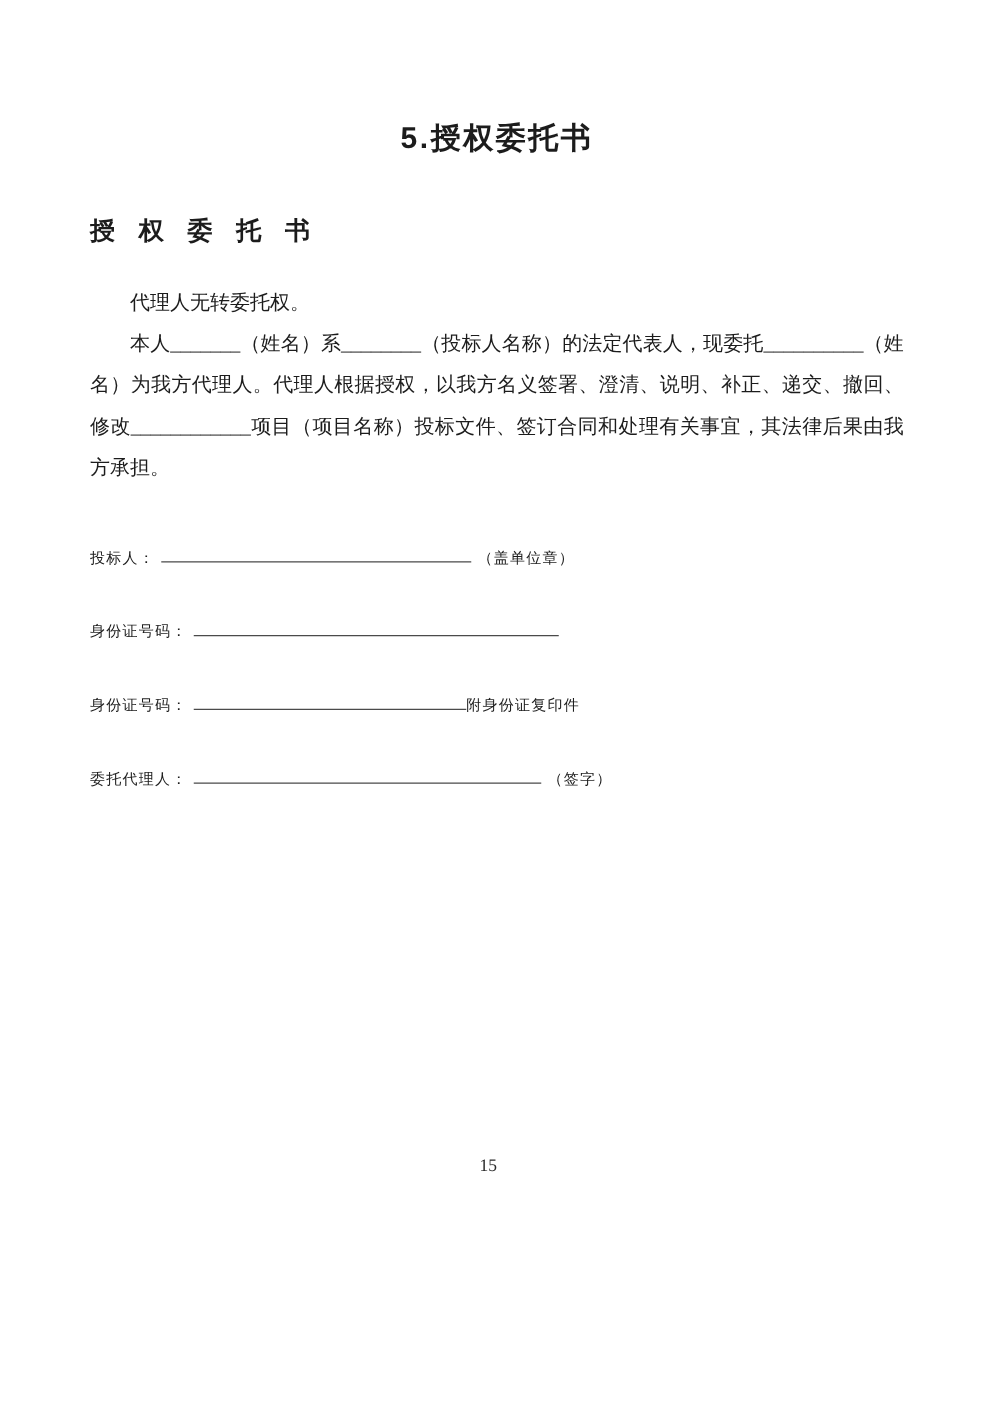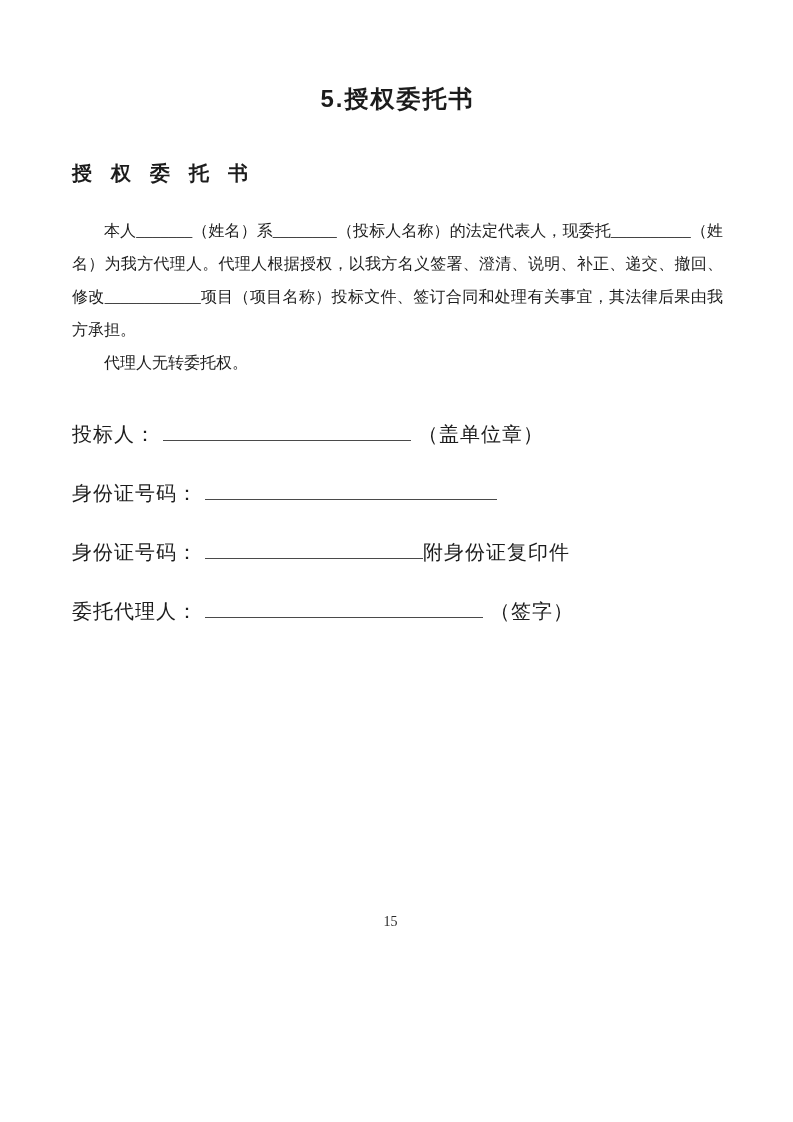--- a/index.html
+++ b/index.html
@@ -4,21 +4,21 @@
 <style>
   html, body {
     margin: 0;
     padding: 0;
     background: #ffffff;
   }
   .page {
     position: relative;
     width: 793px;
     height: 990px;
-    margin: 0 auto;
+    margin: 12px auto;
     background: #ffffff;
     box-sizing: border-box;
     padding: 84px 70px 0 72px;
     font-family: "Liberation Serif", "DejaVu Serif", serif;
     font-size: 16px;
     color: #1c1c1c;
     overflow: hidden;
   }
   .section-title {
     margin: 0;
@@ -47,21 +47,21 @@
     margin: 0;
     text-indent: 2em;
   }
   .fields {
     margin-top: 42px;
   }
   .field-row {
     height: 24px;
     margin-bottom: 35px;
     white-space: nowrap;
-    font-size: 20px;
+    font-size: 12px;
   }
   .field-label {
     letter-spacing: 1px;
   }
   .blank {
     display: inline-block;
     vertical-align: baseline;
     height: 16px;
     border-bottom: 1px solid #4a4a4a;
     margin: 0 2px;
@@ -94,22 +94,22 @@
 </head>
 <body>
 
 <div class="page">
 
   <h1 class="section-title">5.授权委托书</h1>
 
   <h2 class="doc-title">授 权 委 托 书</h2>
 
   <div class="body-text">
+    <p>代理人无转委托权。</p>
     <p>本人_______（姓名）系________（投标人名称）的法定代表人，现委托__________（姓名）为我方代理人。代理人根据授权，以我方名义签署、澄清、说明、补正、递交、撤回、修改____________项目（项目名称）投标文件、签订合同和处理有关事宜，其法律后果由我方承担。</p>
-    <p>代理人无转委托权。</p>
   </div>
 
   <div class="fields">
 
     <div class="field-row">
       <span class="field-label">投标人：</span>
       <span class="blank w-bidder"></span>
       <span class="field-suffix">（盖单位章）</span>
     </div>
 

